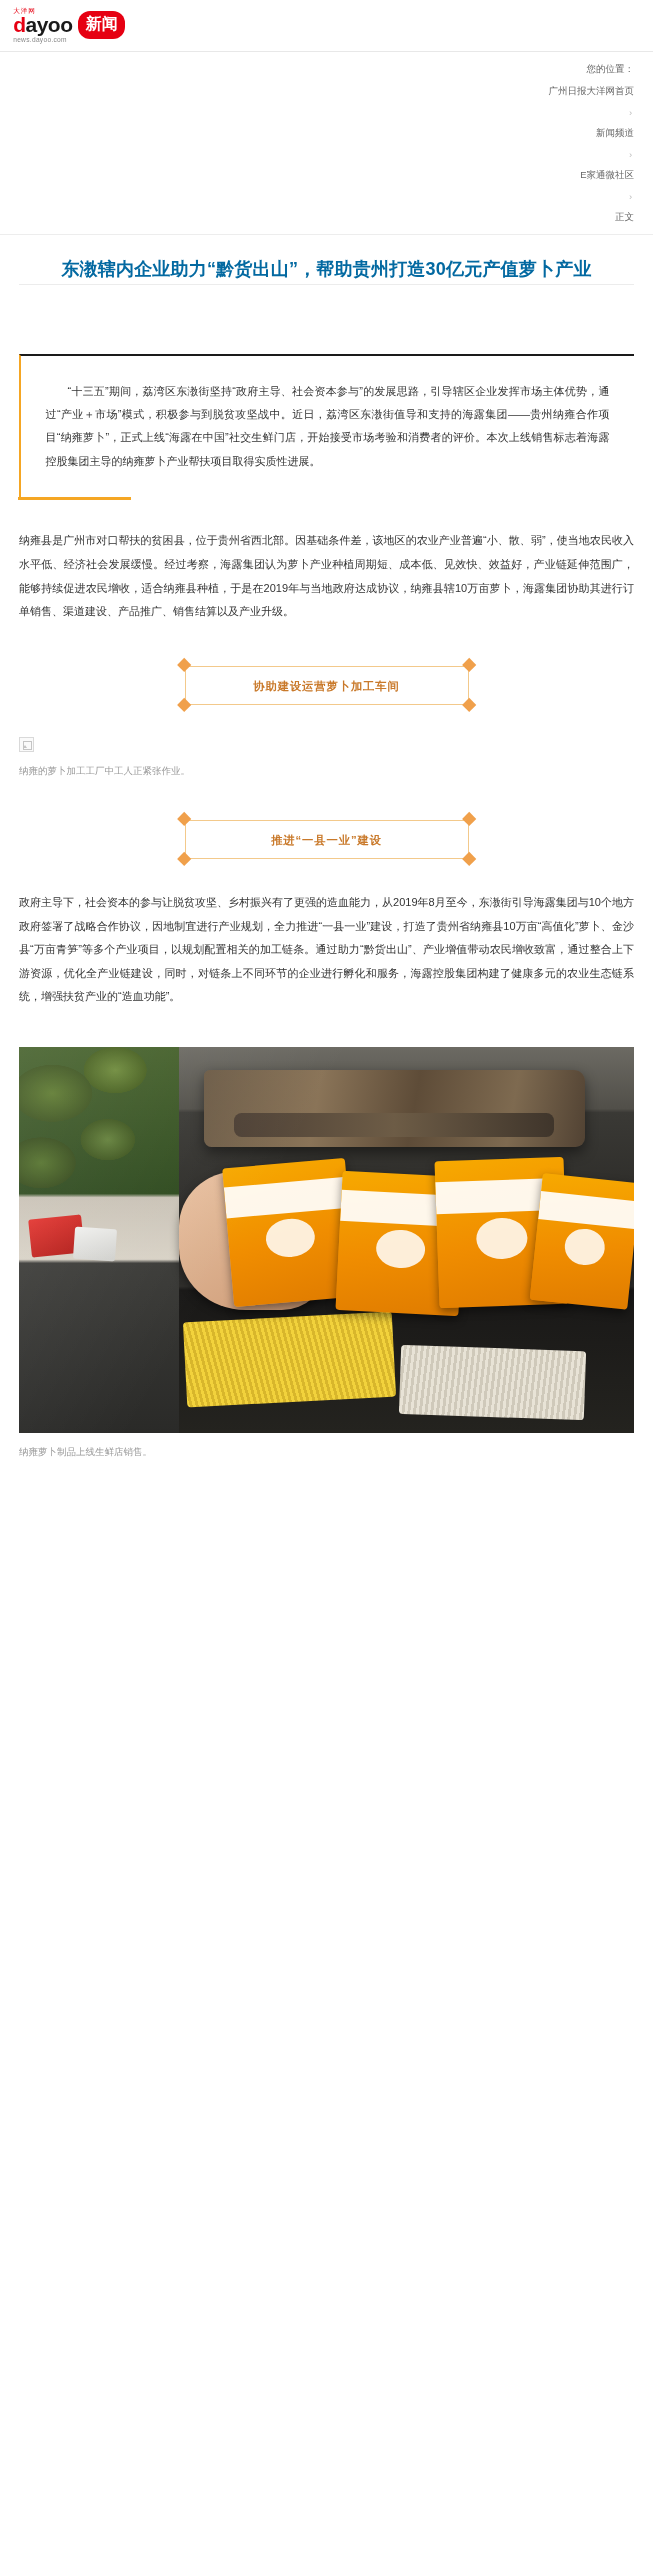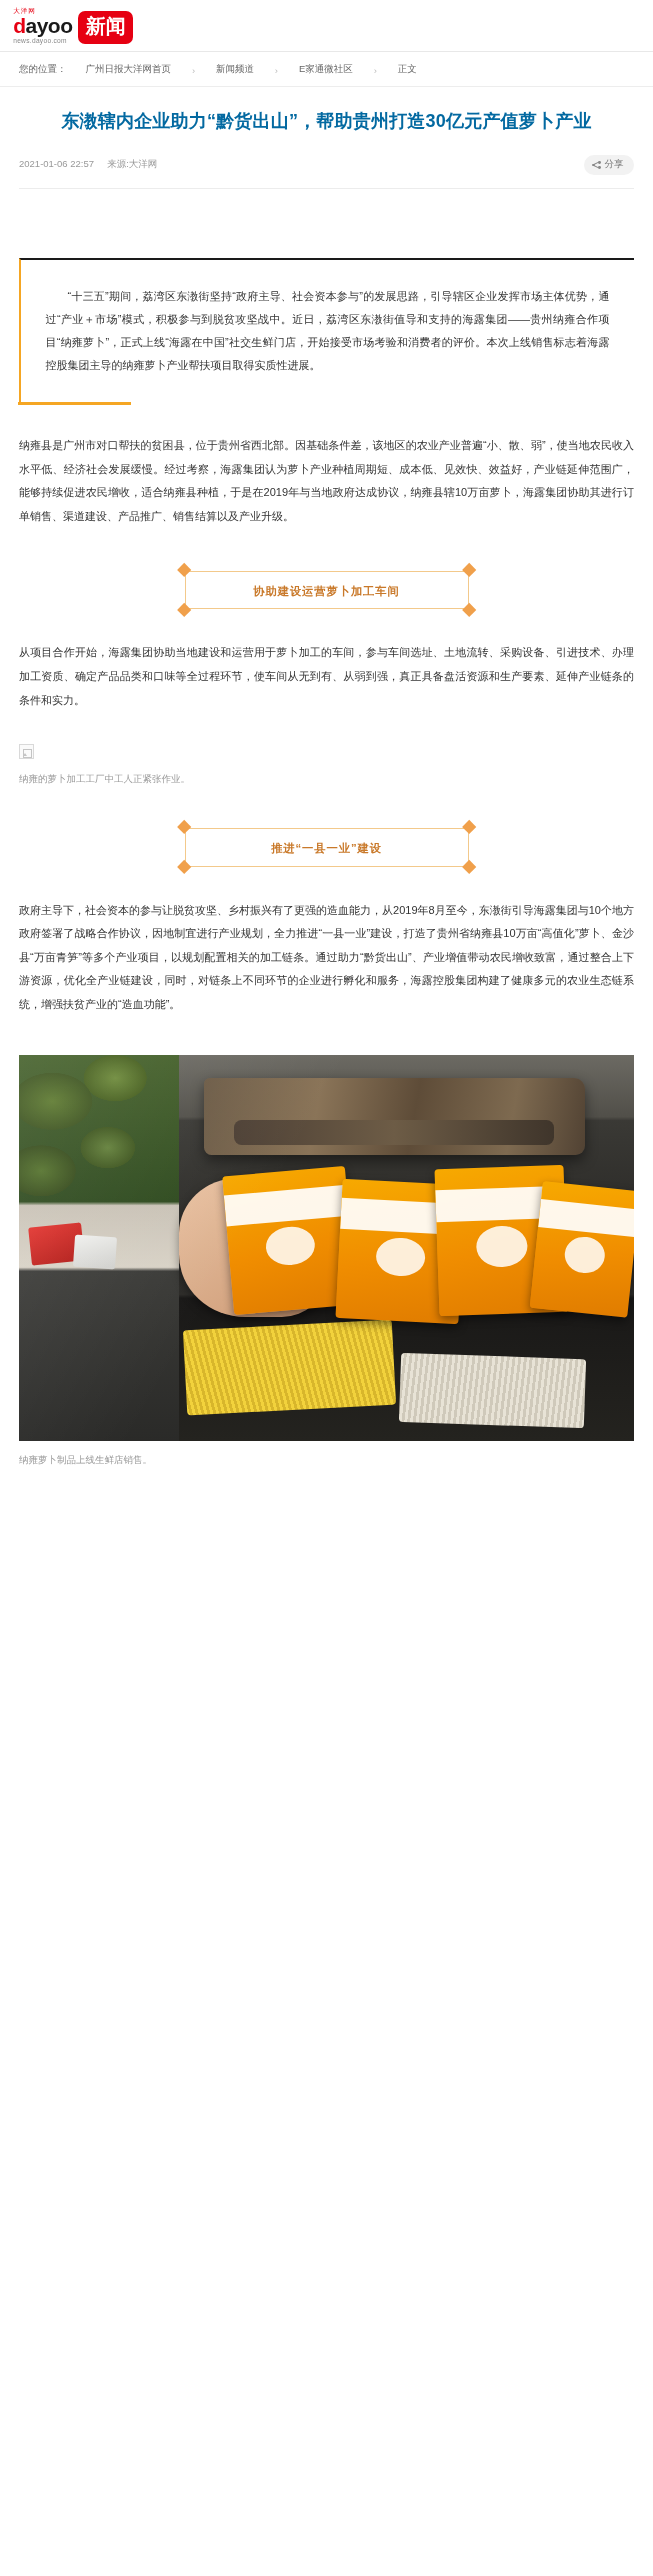--- a/index.html
+++ b/index.html
@@ -51,40 +51,41 @@
   .logo-mark .en .d { color: #e60012; }
   .logo-sub {
     font-size: 6.6px;
     color: #888;
     letter-spacing: 0.3px;
     margin-top: 1.9px;
   }
   .logo-news {
     background: #e60012;
     color: #fff;
-    font-size: 20px;
+    font-size: 16px;
     font-weight: bold;
     padding: 2.8px 7.6px 3.8px 7.6px;
     margin-left: 5.7px;
-    border-radius: 7px;
+    border-radius: 12px;
     align-self: flex-start;
     margin-top: 3.8px;
     text-align: right;
   }
 
   
   .breadcrumb {
     font-size: 9.5px;
     color: #666;
     padding: 11.3px 19px 9.5px 19px;
     border-bottom: 0.9px solid #ededed;
     display: flex;
     flex-wrap: wrap;
     align-items: flex-end;
-    gap: 19px;
+    gap: 9px;
+    flex-direction: column;
   }
   .breadcrumb .bc-label { color: #666; }
   .breadcrumb a {
     color: #666;
     text-decoration: none;
   }
   .breadcrumb .sep { color: #bbb; margin: 0 1.9px; }
 
   
   .article {
@@ -422,36 +423,20 @@
     <span class="sep">›</span>
     <a href="#">新闻频道</a>
     <span class="sep">›</span>
     <a href="#">E家通微社区</a>
     <span class="sep">›</span>
     <span>正文</span>
   </div>
 
   <div class="article">
     <h1 class="headline">东漖辖内企业助力“黔货出山”，帮助贵州打造30亿元产值萝卜产业</h1>
-    <div class="meta-row">
-      <div class="meta-left">
-        <span>2021-01-06 22:57</span>
-        <span>来源:大洋网</span>
-      </div>
-      <div class="share-btn">
-        <span class="share-icon">
-          <i></i>
-            <i></i>
-            <i></i>
-            <b></b>
-            <b></b>
-        </span>
-        <span>分享</span>
-      </div>
-    </div>
     <hr class="hr-thin">
   </div>
 
   <div class="body-wrap">
 
     <div class="lead-block">
       <div class="lead-inner">
         <div class="lead-text">“十三五”期间，荔湾区东漖街坚持“政府主导、社会资本参与”的发展思路，引导辖区企业发挥市场主体优势，通过“产业＋市场”模式，积极参与到脱贫攻坚战中。近日，荔湾区东漖街值导和支持的海露集团——贵州纳雍合作项目“纳雍萝卜”，正式上线“海露在中国”社交生鲜门店，开始接受市场考验和消费者的评价。本次上线销售标志着海露控股集团主导的纳雍萝卜产业帮扶项目取得实质性进展。</div>
       </div>
     </div>
@@ -460,21 +445,20 @@
 
     <div class="sec-title">
       <span class="frame"></span>
       <span class="corner tl"></span>
       <span class="corner tr"></span>
       <span class="corner bl"></span>
       <span class="corner br"></span>
       <span class="txt">协助建设运营萝卜加工车间</span>
     </div>
 
-    <p class="para">从项目合作开始，海露集团协助当地建设和运营用于萝卜加工的车间，参与车间选址、土地流转、采购设备、引进技术、办理加工资质、确定产品品类和口味等全过程环节，使车间从无到有、从弱到强，真正具备盘活资源和生产要素、延伸产业链条的条件和实力。</p>
 
     <div class="broken-img"></div>
     <div class="caption">纳雍的萝卜加工工厂中工人正紧张作业。</div>
 
 
     <div class="sec-title">
       <span class="frame"></span>
       <span class="corner tl"></span>
       <span class="corner tr"></span>
       <span class="corner bl"></span>

